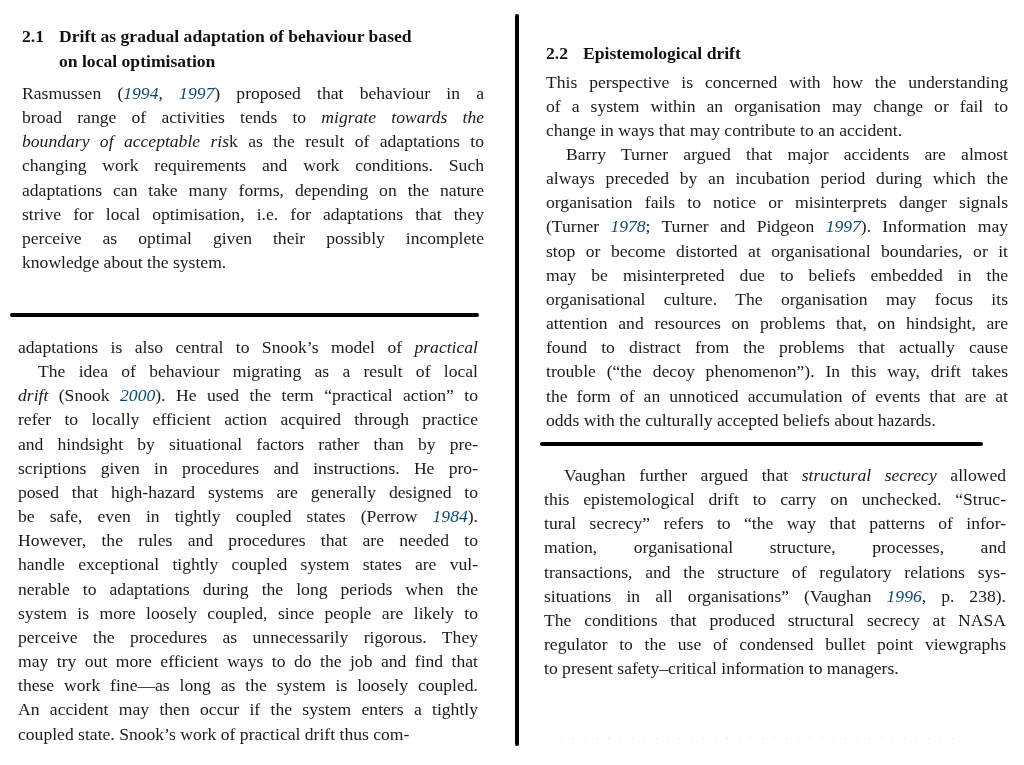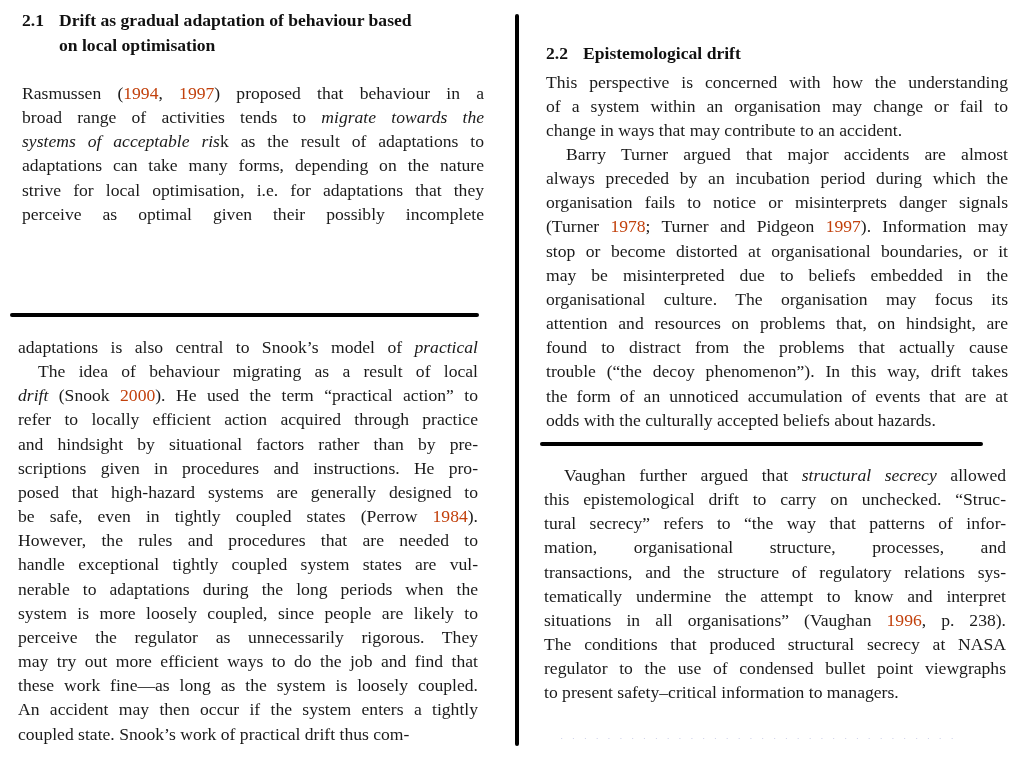--- a/index.html
+++ b/index.html
@@ -2,61 +2,63 @@
 <html><head>
 <meta charset="utf-8">
 <style>
   html, body { margin:0; padding:0; background:#ffffff; }
   body { width:1024px; height:765px; position:relative; overflow:hidden;
          font-family:"Liberation Serif", "DejaVu Serif", serif; color:#1a1a1a; }
   .block { position:absolute; font-size:17.6px; line-height:24.15px; text-align:justify; }
   .heading { position:absolute; font-weight:bold; font-size:17.6px; line-height:24.5px; color:#111; }
   .heading .num { display:inline-block; width:37px; }
   .heading .cont { padding-left:47px; }
-  a.cite { color:#c2410c; text-decoration:none; }
+  a.cite { color:#0c4a6e; text-decoration:none;font-style:italic; }
   em { }
   .hr { position:absolute; background:#000; border-radius:2px; }
   .vr { position:absolute; background:#000; border-radius:2px; }
   .line { display:block; text-align:justify; text-align-last:justify; white-space:nowrap; }
   .last { text-align-last:left; }
   .ghost { position:absolute; color:#c8cbe8; font-size:10px; letter-spacing:3px; }
 </style>
 </head>
 <body>
 
-<div class="heading" style="left:22px; top:8px;">
+<div class="heading" style="left:22px; top:24px;">
   <div><span class="num">2.1</span><span>Drift as gradual adaptation of behaviour based</span></div>
   <div class="cont" style="padding-left:37px;">on local optimisation</div>
 </div>
 
 <div class="block" style="left:22px; top:81px; width:462px;">
     <span class="line">Rasmussen (<a class="cite" href="#">1994</a>, <a class="cite" href="#">1997</a>) proposed that behaviour in a</span>
     <span class="line">broad range of activities tends to <em>migrate towards the</em></span>
-    <span class="line"><em>systems of acceptable ris</em>k as the result of adaptations to</span>
+    <span class="line"><em>boundary of acceptable ris</em>k as the result of adaptations to</span>
+    <span class="line">changing work requirements and work conditions. Such</span>
     <span class="line">adaptations can take many forms, depending on the nature</span>
     <span class="line">strive for local optimisation, i.e. for adaptations that they</span>
     <span class="line">perceive as optimal given their possibly incomplete</span>
+    <span class="line last">knowledge about the system.</span>
   </div>
 
 <div class="hr" style="left:10px; top:313px; width:469px; height:4px;"></div>
 
 <div class="block" style="left:18px; top:335px; width:460px;">
     <span class="line">adaptations is also central to Snook’s model of <em>practical</em></span>
     <span class="line" style="padding-left: 20px;">The idea of behaviour migrating as a result of local</span>
     <span class="line"><em>drift</em> (Snook <a class="cite" href="#">2000</a>). He used the term “practical action” to</span>
     <span class="line">refer to locally efficient action acquired through practice</span>
     <span class="line">and hindsight by situational factors rather than by pre-</span>
     <span class="line">scriptions given in procedures and instructions. He pro-</span>
     <span class="line">posed that high-hazard systems are generally designed to</span>
     <span class="line">be safe, even in tightly coupled states (Perrow <a class="cite" href="#">1984</a>).</span>
     <span class="line">However, the rules and procedures that are needed to</span>
     <span class="line">handle exceptional tightly coupled system states are vul-</span>
     <span class="line">nerable to adaptations during the long periods when the</span>
     <span class="line">system is more loosely coupled, since people are likely to</span>
-    <span class="line">perceive the regulator as unnecessarily rigorous. They</span>
+    <span class="line">perceive the procedures as unnecessarily rigorous. They</span>
     <span class="line">may try out more efficient ways to do the job and find that</span>
     <span class="line">these work fine—as long as the system is loosely coupled.</span>
     <span class="line">An accident may then occur if the system enters a tightly</span>
     <span class="line last">coupled state. Snook’s work of practical drift thus com-</span>
   </div>
 
 <div class="vr" style="left:515px; top:14px; width:4px; height:732px;"></div>
 
 <div class="heading" style="left:546px; top:21px;margin-top:20px;">
   <span class="num">2.2</span><span>Epistemological drift</span>
@@ -84,20 +86,19 @@
   </div>
 
 <div class="hr" style="left:540px; top:442px; width:443px; height:4px;"></div>
 
 <div class="block" style="left:544px; top:463px; width:462px;">
     <span class="line" style="padding-left: 20px;">Vaughan further argued that <em>structural secrecy</em> allowed</span>
     <span class="line">this epistemological drift to carry on unchecked. “Struc-</span>
     <span class="line">tural secrecy” refers to “the way that patterns of infor-</span>
     <span class="line">mation, organisational structure, processes, and</span>
     <span class="line">transactions, and the structure of regulatory relations sys-</span>
-    <span class="line">tematically undermine the attempt to know and interpret</span>
     <span class="line">situations in all organisations” (Vaughan <a class="cite" href="#">1996</a>, p. 238).</span>
     <span class="line">The conditions that produced structural secrecy at NASA</span>
     <span class="line">regulator to the use of condensed bullet point viewgraphs</span>
     <span class="line last">to present safety–critical information to managers.</span>
   </div>
 
 <div class="ghost" style="left:560px; top:733px; width:420px; height:6px; overflow:hidden;">· · · · · · · · · · · · · · · · · · · · · · · · · · · · · · · · · ·</div>
 
 </body></html>

